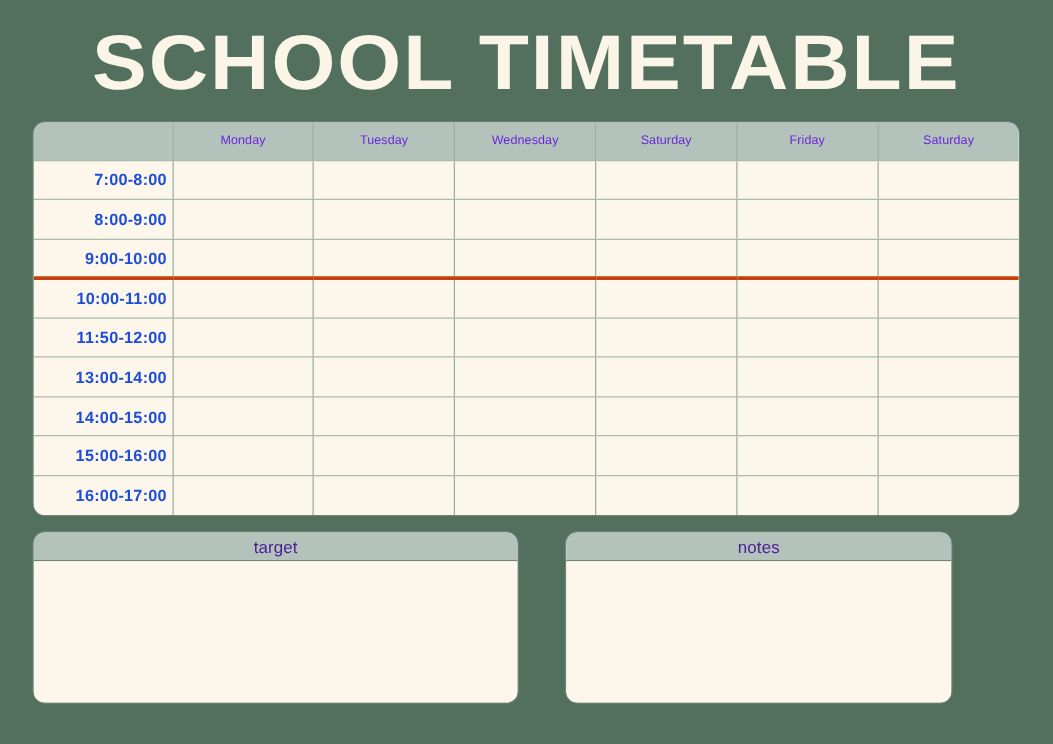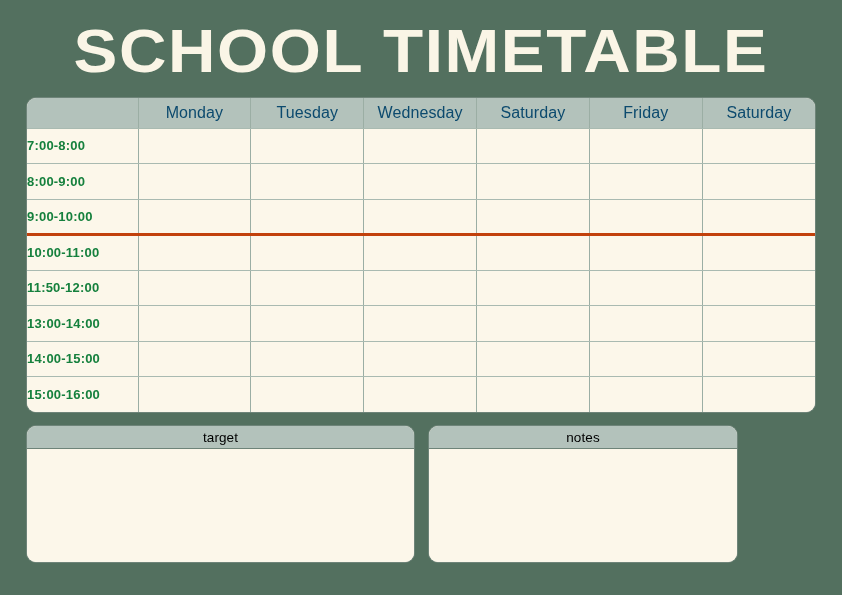--- a/index.html
+++ b/index.html
@@ -65,36 +65,36 @@
     border-bottom: 1px solid #A9BAB1;
     padding: 0;
     font-weight: normal;
   }
   table.timetable th:last-child,
   table.timetable td:last-child { border-right: none; }
 
   thead th {
     height: 30px;
     background: #B3C2BB;
-    color: #0c4a6e;
-    font-size: 16px;
+    color: #6d28d9;
+    font-size: 10px;
     text-align: center;
     border-bottom: 1px solid #6E8479;
     letter-spacing: .1px;
   }
   thead th.corner-cell { background: #B3C2BB; }
 
   tbody td {
     height: 28.4px;
     background: #FCF7EA;
   }
 
   tbody td.time-label {
-    text-align: left;
-    color: #15803d;
+    text-align: right;
+    color: #1d4ed8;
     font-size: 13px;
     font-weight: bold;
     letter-spacing: .2px;
     padding-right: 4px;
   }
 
   tbody tr.group-end > td {
     border-bottom: 3px solid #c2410c;
   }
   tbody tr:last-child > td { border-bottom: none; }
@@ -112,26 +112,26 @@
 
   .panel {
     border-radius: 9px;
     overflow: hidden;
     background: #FCF7EA;
     box-shadow: 0 0 0 1px #6E8479;
     display: flex;
     flex-direction: column;
   }
   .panel.target-panel { width: 387px; }
-  .panel.notes-panel  { width: 308px; }
+  .panel.notes-panel  { width: 308px; margin-left: 24px; }
 
   .panel-header {
     height: 23px;
     background: #B3C2BB;
-    color: #000000;
+    color: #4c1d95;
     font-size: 13.5px;
     display: flex;
     align-items: center;
     justify-content: center;
     border-bottom: 1px solid #6E8479;
     letter-spacing: .1px;
   }
 
   .panel-body {
     flex: 1;
@@ -226,20 +226,29 @@
           <td class="time-label">14:00-15:00</td>
           <td></td>
           <td></td>
           <td></td>
           <td></td>
           <td></td>
           <td></td>
         </tr>
         <tr>
           <td class="time-label">15:00-16:00</td>
+          <td></td>
+          <td></td>
+          <td></td>
+          <td></td>
+          <td></td>
+          <td></td>
+        </tr>
+        <tr>
+          <td class="time-label">16:00-17:00</td>
           <td></td>
           <td></td>
           <td></td>
           <td></td>
           <td></td>
           <td></td>
         </tr>
       </tbody>
   </table>
 </div>

